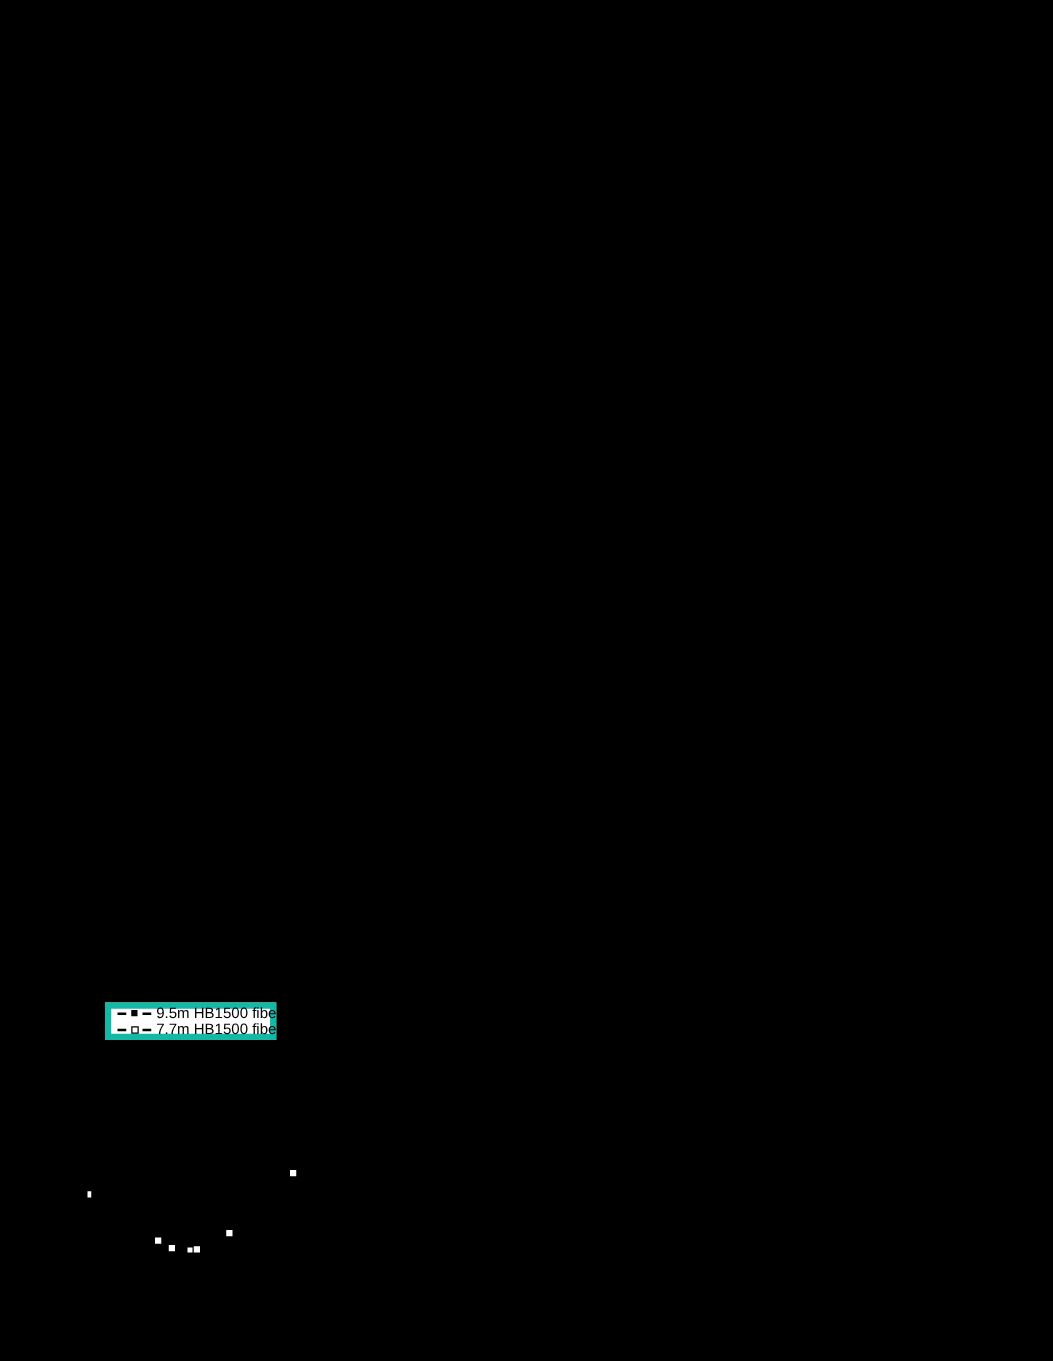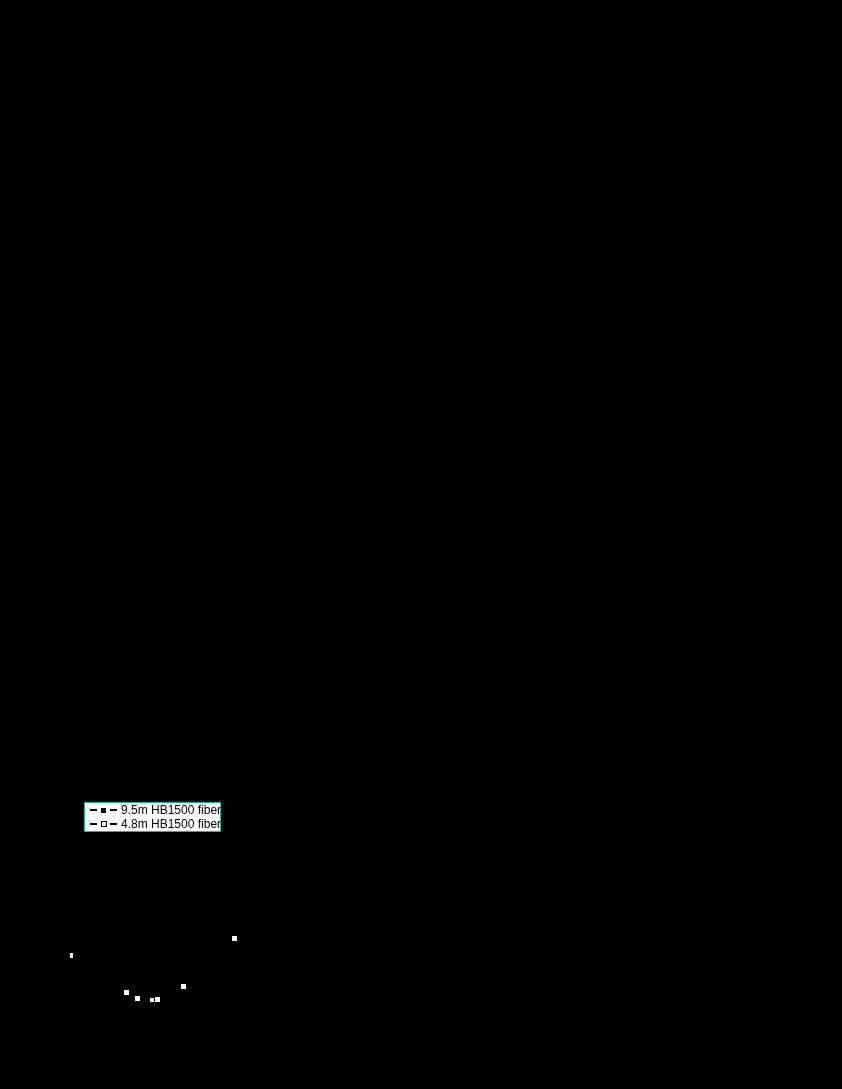--- a/index.html
+++ b/index.html
@@ -21,21 +21,21 @@
     width: 842px;
     height: 1089px;
   }
   .legend {
     position: absolute;
     left: 84px;
     top: 802px;
     width: 137px;
     height: 30px;
     background: #ffffff;
-    border: 1px solid #14b8a6;
+    border: 5px solid #14b8a6;
     box-sizing: border-box;
     display: flex;
     flex-direction: column;
     justify-content: center;
     padding-left: 5px;
   }
   .legend-row {
     display: flex;
     align-items: center;
     height: 14px;
@@ -98,16 +98,16 @@
         <span class="dash"></span>
       </span>
       <span class="legend-label">9.5m HB1500 fiber</span>
     </div>
     <div class="legend-row">
       <span class="legend-marker">
         <span class="dash"></span>
         <span class="sq-open"></span>
         <span class="dash"></span>
       </span>
-      <span class="legend-label">4.8m HB1500 fiber</span>
+      <span class="legend-label">7.7m HB1500 fiber</span>
     </div>
   </div>
 </div>
 
 </body></html>

